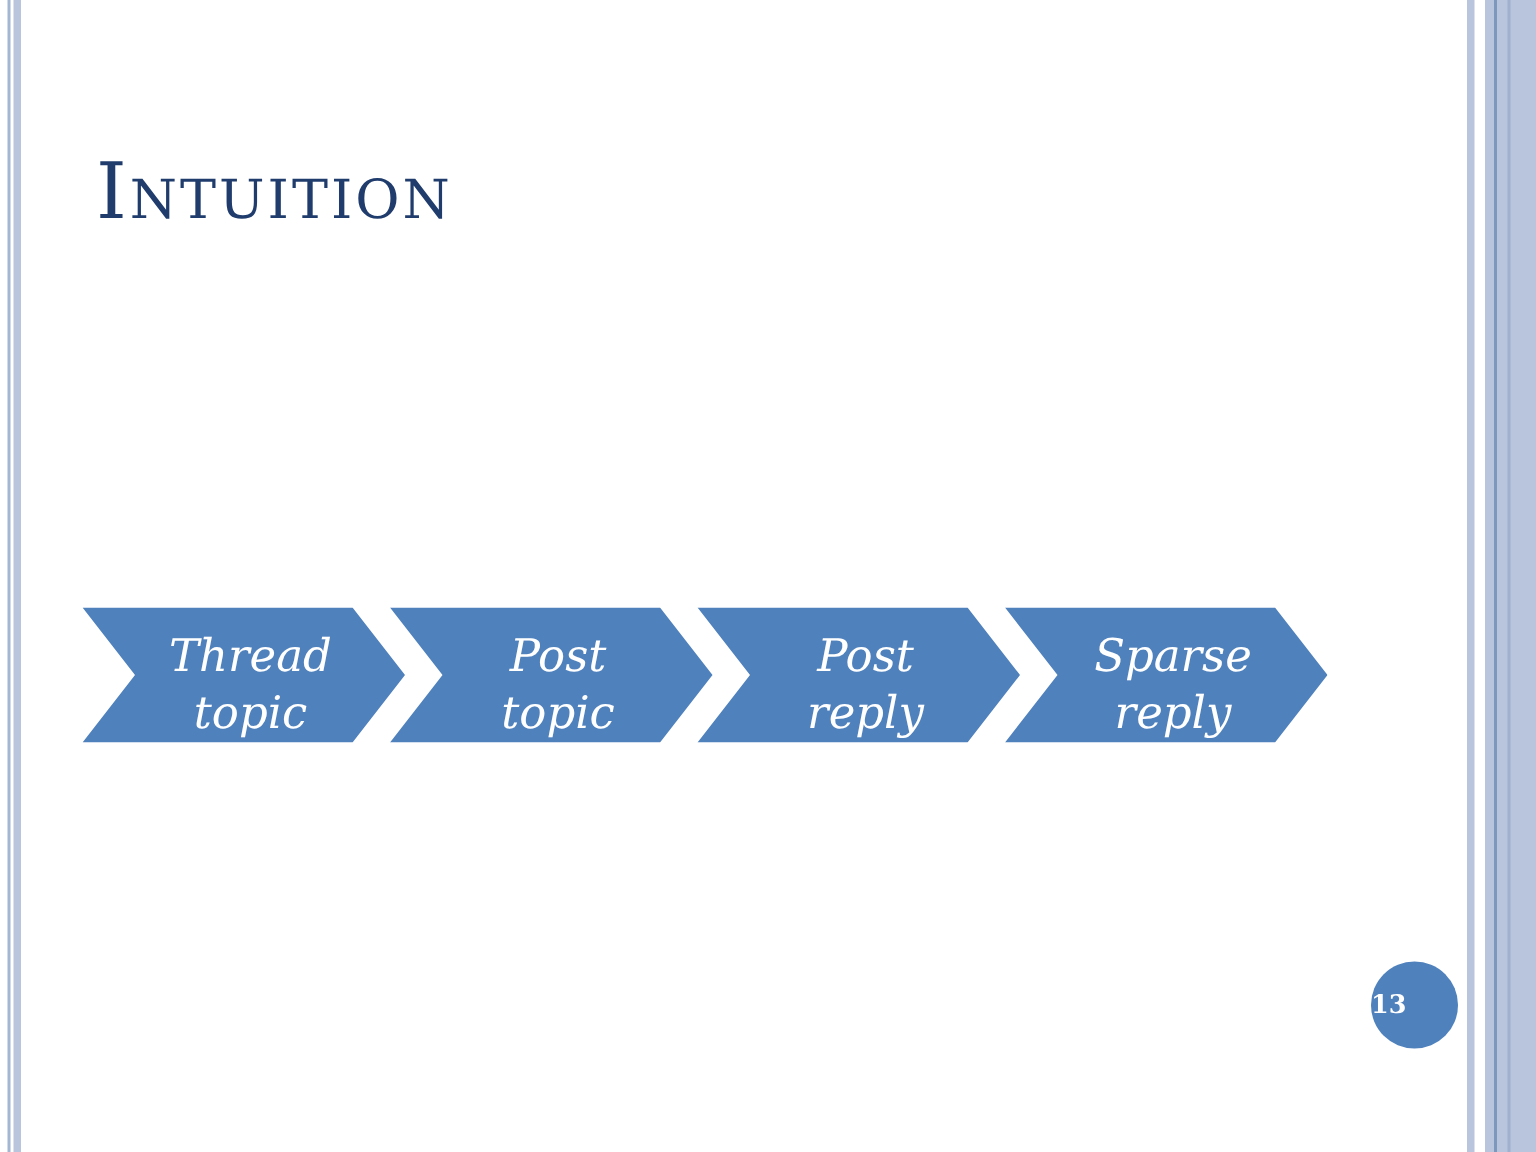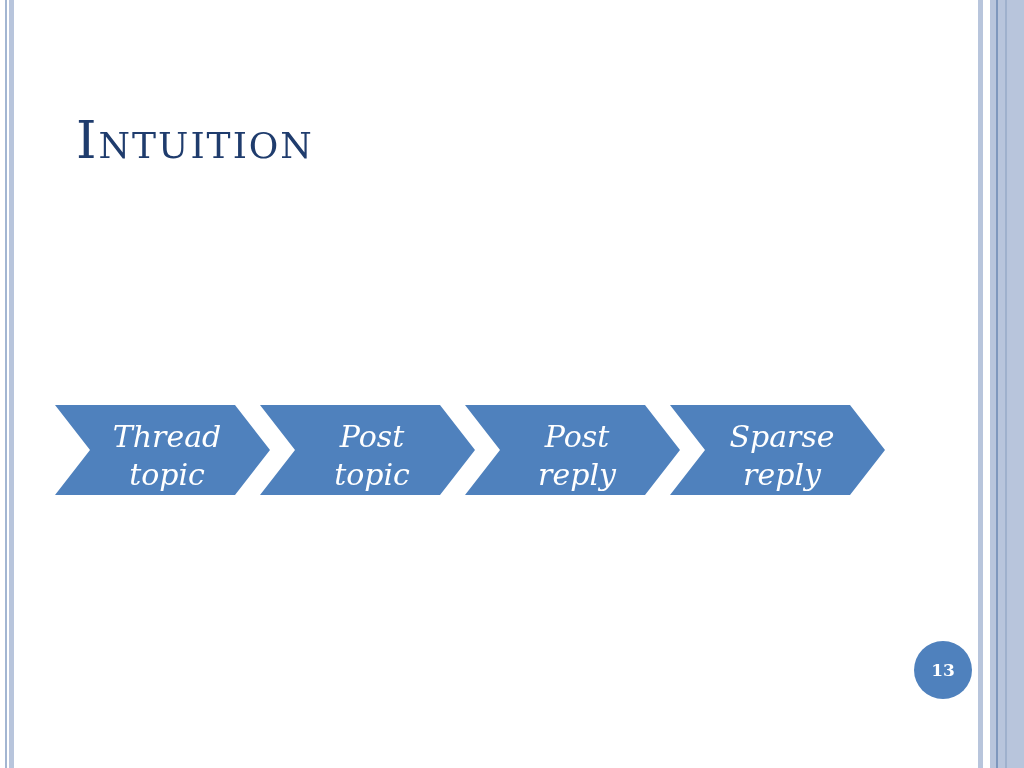--- a/index.html
+++ b/index.html
@@ -22,42 +22,42 @@
   .vline{position:absolute;top:0;bottom:0;}
   .left-thin  {left:5px;  width:2px;  background:var(--edge-thin);}
   .left-wide  {left:9px;  width:5px;  background:var(--edge-light);}
   .right-thin {left:978px;width:5px;  background:var(--edge-light);}
   .right-band {left:990px;width:34px; background:var(--edge-light);}
   .right-band .inner-dark{position:absolute;top:0;bottom:0;left:6px;width:2px;background:var(--edge-dark);}
   .right-band .inner-mid {position:absolute;top:0;bottom:0;left:15px;width:2px;background:var(--edge-mid);}
 
   
   .slide-title{
-    position:absolute;left:60px;top:98px;margin:16px;
+    position:absolute;left:60px;top:98px;margin:4px;
     font-size:52px;font-weight:400;line-height:1.0;
     font-variant:small-caps;
     letter-spacing:2px;
     color:var(--title-color);
   }
 
   
   .process{
     position:absolute;left:55px;top:405px;width:830px;height:90px;font-style:italic;
   }
   .process svg{display:block;width:830px;height:90px;}
   .process text{
     font-family:"DejaVu Serif","Liberation Serif",serif;
     font-size:30px;fill:#ffffff;
   }
 
   
   .page-bubble{
     position:absolute;left:914px;top:641px;width:58px;height:58px;
     border-radius:50%;background:var(--accent);
-    display:flex;align-items:center;justify-content:center;
+    display:flex;align-items:center;justify-content:flex-start;
   }
   .page-bubble span{
     color:#ffffff;font-size:17px;font-weight:700;
     font-family:"DejaVu Serif","Liberation Serif",serif;
   }
 </style>
 </head>
 <body>
 
 <div class="slide">

